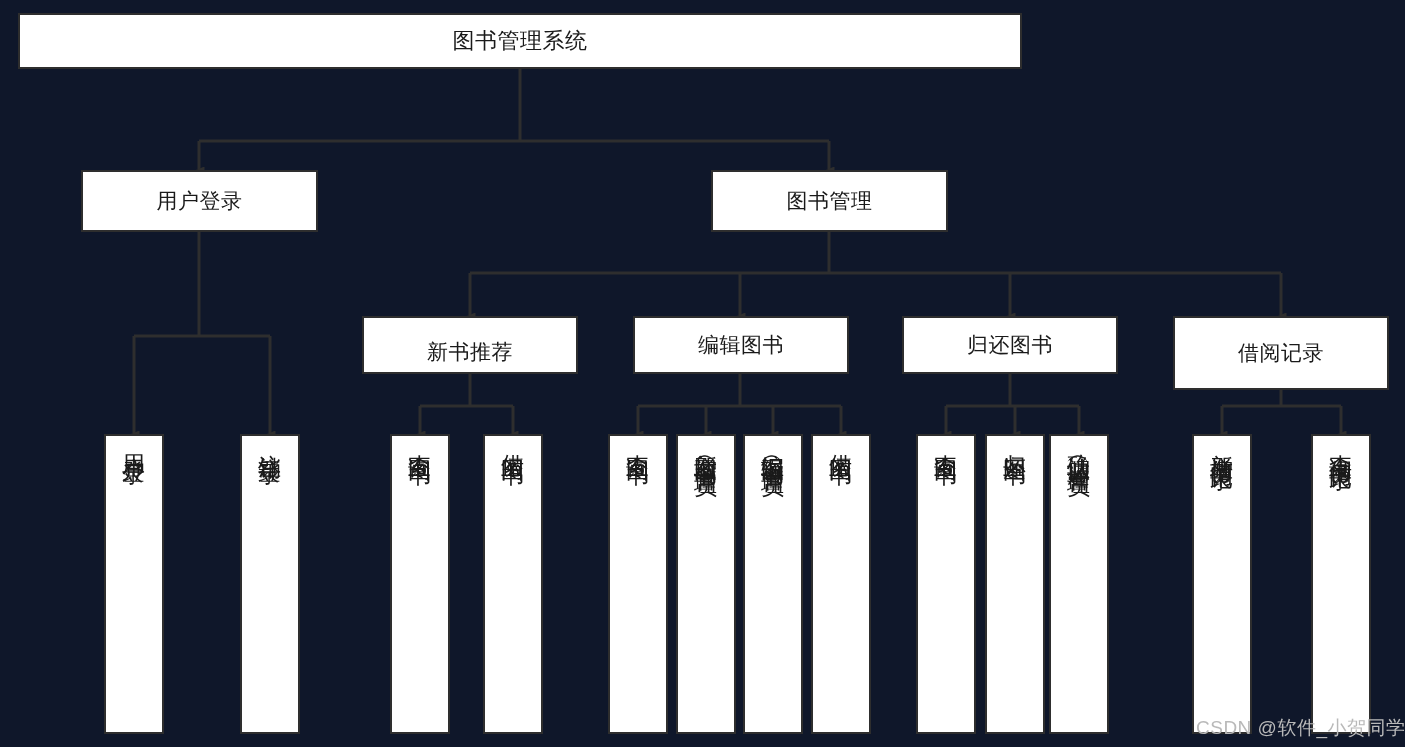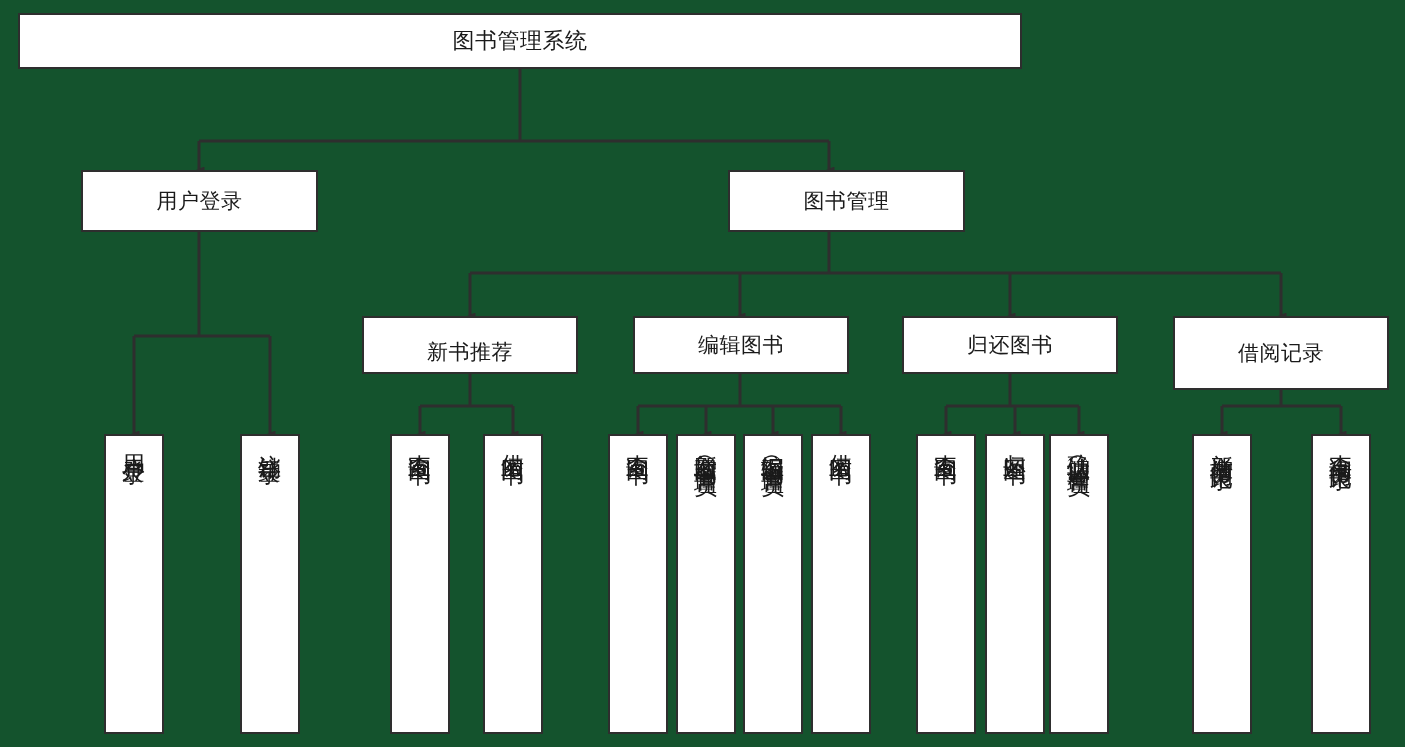--- a/index.html
+++ b/index.html
@@ -11,21 +11,21 @@
   body {
     width: 1405px;
     height: 747px;
     font-family: "Liberation Sans", "DejaVu Sans", sans-serif;
     overflow: hidden;
   }
   #diagram-root {
     position: relative;
     width: 1405px;
     height: 747px;
-    background: #14532d;
+    background: #0f172a;
   }
   svg.connectors {
     position: absolute;
     left: 0;
     top: 0;
     width: 1405px;
     height: 747px;
     pointer-events: none;
   }
   .node-box {
@@ -124,21 +124,21 @@
       </g>
   </svg>
 
   <div id="nodes-layer">
       <div class="node-box horiz root" style="left: 18px; top: 13px; width: 1004px; height: 56px; border-color: rgb(46, 46, 46); background: rgb(255, 255, 255);">
         <span class="node-label" style="color: rgb(26, 26, 26);">图书管理系统</span>
       </div>
       <div class="node-box horiz" style="left: 81px; top: 170px; width: 237px; height: 62px; border-color: rgb(46, 46, 46); background: rgb(255, 255, 255);">
         <span class="node-label" style="color: rgb(26, 26, 26);">用户登录</span>
       </div>
-      <div class="node-box horiz" style="left: 711px; top: 170px; width: 237px; height: 62px; border-color: rgb(46, 46, 46); background: rgb(255, 255, 255); margin-left: 17px;">
+      <div class="node-box horiz" style="left: 711px; top: 170px; width: 237px; height: 62px; border-color: rgb(46, 46, 46); background: rgb(255, 255, 255);">
         <span class="node-label" style="color: rgb(26, 26, 26);">图书管理</span>
       </div>
       <div class="node-box horiz" style="left: 362px; top: 316px; width: 216px; height: 58px; border-color: rgb(46, 46, 46); background: rgb(255, 255, 255);">
         <span class="node-label" style="color: rgb(26, 26, 26); margin-top: 15px;">新书推荐</span>
       </div>
       <div class="node-box horiz" style="left: 633px; top: 316px; width: 216px; height: 58px; border-color: rgb(46, 46, 46); background: rgb(255, 255, 255);">
         <span class="node-label" style="color: rgb(26, 26, 26);">编辑图书</span>
       </div>
       <div class="node-box horiz" style="left: 902px; top: 316px; width: 216px; height: 58px; border-color: rgb(46, 46, 46); background: rgb(255, 255, 255);">
         <span class="node-label" style="color: rgb(26, 26, 26);">归还图书</span>
@@ -180,14 +180,15 @@
         <span class="node-label" style="color: rgb(26, 26, 26);">确认归还（管理员）</span>
       </div>
       <div class="node-box vert" style="left: 1192px; top: 434px; width: 60px; height: 300px; border-color: rgb(46, 46, 46); background: rgb(255, 255, 255);">
         <span class="node-label" style="color: rgb(26, 26, 26);">新增借阅记录</span>
       </div>
       <div class="node-box vert" style="left: 1311px; top: 434px; width: 60px; height: 300px; border-color: rgb(46, 46, 46); background: rgb(255, 255, 255);">
         <span class="node-label" style="color: rgb(26, 26, 26);">查询借阅记录</span>
       </div>
     </div>
 
+  <div class="watermark" style="left: 1196px; top: 715px; color: rgb(185, 185, 185);">CSDN @软件_小贺同学</div>
 
 </div>
 
 </body></html>

